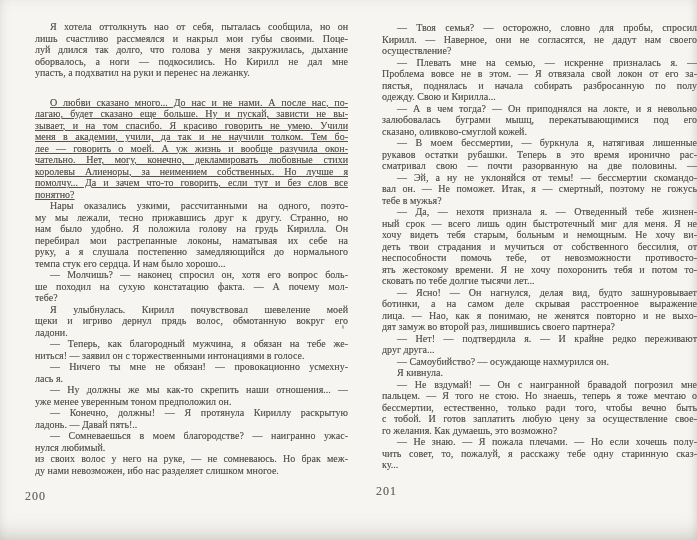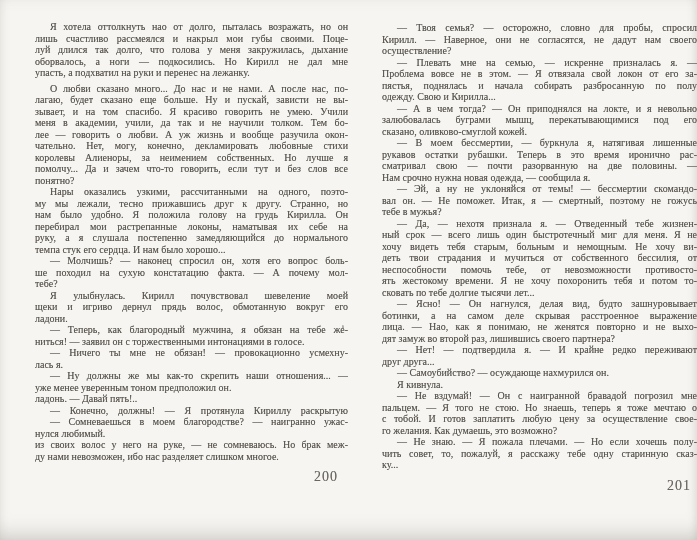--- a/index.html
+++ b/index.html
@@ -31,33 +31,33 @@
     font-size: 10px;
     line-height: 11.5px;
   }
   .page-left  { left: 35px;  top: 21px; width: 313px; }
   .page-right { left: 382px; top: 22px; width: 315px; }
   .text-block {
     
     text-shadow: 0 0 0.6px rgba(87, 83, 76, 0.55);
   }
   .para { margin: 0; }
-  .para.gap-before { margin-top: 4px; }
+  .para.gap-before { margin-top: 18px; text-decoration: underline; }
   .line {
     height: 11.5px;
     overflow: hidden;
     text-align: justify;
     text-align-last: justify;
   }
   .line.first { text-indent: 15px; }
   .line.last  { text-align-last: left; }
   .page-number {
-    margin-top: 9px;
-    text-align: right;
-    font-size: 14px;
+    margin-top: 15px;
+    text-align: left;
+    font-size: 12px;
     letter-spacing: 1px;
     color: #6a665f;
     text-shadow: 0 0 0.5px rgba(106, 102, 95, 0.5);
   }
   .page-left  .page-number { transform: translateX(-10px); }
   .page-right .page-number { transform: translateX(-6px); }
   .scan-speck {
     position: absolute;
     left: 342px; top: 325px;
     width: 2px; height: 4px;
@@ -66,32 +66,32 @@
   }
 </style>
 </head>
 <body>
 
 <div class="spread">
 
   <div class="page page-left">
     <div class="text-block">
         <div class="para">
-          <div class="line first">Я хотела оттолкнуть нао от долго, пыталась возражать, но он</div>
+          <div class="line first">Я хотела оттолкнуть нао от себя, пыталась сообщила, но он</div>
           <div class="line">лишь счастливо рассмеялся и накрыл мои губы своими. Поце-</div>
           <div class="line">луй длился так долго, что голова у меня закружилась, дыхание</div>
           <div class="line">оборвалось, а ноги — подкосились. Но Кирилл не дал мне</div>
           <div class="line last">упасть, а подхватил на руки и перенес на лежанку.</div>
         </div>
         <div class="para gap-before">
           <div class="line first">О любви сказано много... До нас и не нами. А после нас, по-</div>
           <div class="line">лагаю, будет сказано еще больше. Ну и пускай, зависти не вы-</div>
           <div class="line">зывает, и на том спасибо. Я красиво говорить не умею. Учили</div>
           <div class="line">меня в академии, учили, да так и не научили толком. Тем бо-</div>
-          <div class="line">лее — говорить о любви. А уж жизнь и вообще разучила окон-</div>
+          <div class="line">лее — говорить о моей. А уж жизнь и вообще разучила окон-</div>
           <div class="line">чательно. Нет, могу, конечно, декламировать любовные стихи</div>
           <div class="line">королевы Алиеноры, за неимением собственных. Но лучше я</div>
           <div class="line">помолчу... Да и зачем что-то говорить, если тут и без слов все</div>
           <div class="line last">понятно?</div>
         </div>
         <div class="para">
           <div class="line first">Нары оказались узкими, рассчитанными на одного, поэто-</div>
           <div class="line">му мы лежали, тесно прижавшись друг к другу. Странно, но</div>
           <div class="line">нам было удобно. Я положила голову на грудь Кирилла. Он</div>
           <div class="line">перебирал мои растрепанные локоны, наматывая их себе на</div>
@@ -114,22 +114,22 @@
         </div>
         <div class="para">
           <div class="line first">— Ничего ты мне не обязан! — провокационно усмехну-</div>
           <div class="line last">лась я.</div>
         </div>
         <div class="para">
           <div class="line first">— Ну должны же мы как-то скрепить наши отношения... —</div>
           <div class="line last">уже менее уверенным тоном предположил он.</div>
         </div>
         <div class="para">
+          <div class="line first">— Конечно, должны! — Я протянула Кириллу раскрытую</div>
           <div class="line last">ладонь. — Давай пять!..</div>
-          <div class="line first">— Конечно, должны! — Я протянула Кириллу раскрытую</div>
         </div>
         <div class="para">
           <div class="line first">— Сомневаешься в моем благородстве? — наигранно ужас-</div>
           <div class="line last">нулся любимый.</div>
         </div>
         <div class="para">
           <div class="line">из своих волос у него на руке, — не сомневаюсь. Но брак меж-</div>
           <div class="line last">ду нами невозможен, ибо нас разделяет слишком многое.</div>
         </div>
       </div>
@@ -151,21 +151,20 @@
         </div>
         <div class="para">
           <div class="line first">— А в чем тогда? — Он приподнялся на локте, и я невольно</div>
           <div class="line">залюбовалась буграми мышц, перекатывающимися под его</div>
           <div class="line last">сказано, оливково-смуглой кожей.</div>
         </div>
         <div class="para">
           <div class="line first">— В моем бессмертии, — буркнула я, натягивая лишенные</div>
           <div class="line">рукавов остатки рубашки. Теперь в это время иронично рас-</div>
           <div class="line">сматривал свою — почти разорванную на две половины. —</div>
-          <div class="line last">Нам срочно нужна новая одежда, — сообщила я.</div>
         </div>
         <div class="para">
           <div class="line first">— Эй, а ну не уклоняйся от темы! — бессмертии скомандо-</div>
           <div class="line">вал он. — Не поможет. Итак, я — смертный, поэтому не гожусь</div>
           <div class="line last">тебе в мужья?</div>
         </div>
         <div class="para">
           <div class="line first">— Да, — нехотя признала я. — Отведенный тебе жизнен-</div>
           <div class="line">ный срок — всего лишь один быстротечный миг для меня. Я не</div>
           <div class="line">хочу видеть тебя старым, больным и немощным. Не хочу ви-</div>
@@ -186,20 +185,21 @@
         </div>
         <div class="para">
           <div class="line first last">— Самоубийство? — осуждающе нахмурился он.</div>
         </div>
         <div class="para">
           <div class="line first last">Я кивнула.</div>
         </div>
         <div class="para">
           <div class="line first">— Не вздумай! — Он с наигранной бравадой погрозил мне</div>
           <div class="line">пальцем. — Я того не стою. Но знаешь, теперь я тоже мечтаю о</div>
+          <div class="line">бессмертии, естественно, только ради того, чтобы вечно быть</div>
           <div class="line">с тобой. И готов заплатить любую цену за осуществление свое-</div>
           <div class="line last">го желания. Как думаешь, это возможно?</div>
         </div>
         <div class="para">
           <div class="line first">— Не знаю. — Я пожала плечами. — Но если хочешь полу-</div>
           <div class="line">чить совет, то, пожалуй, я расскажу тебе одну старинную сказ-</div>
           <div class="line last">ку...</div>
         </div>
       </div>
     <div class="page-number">201</div>

